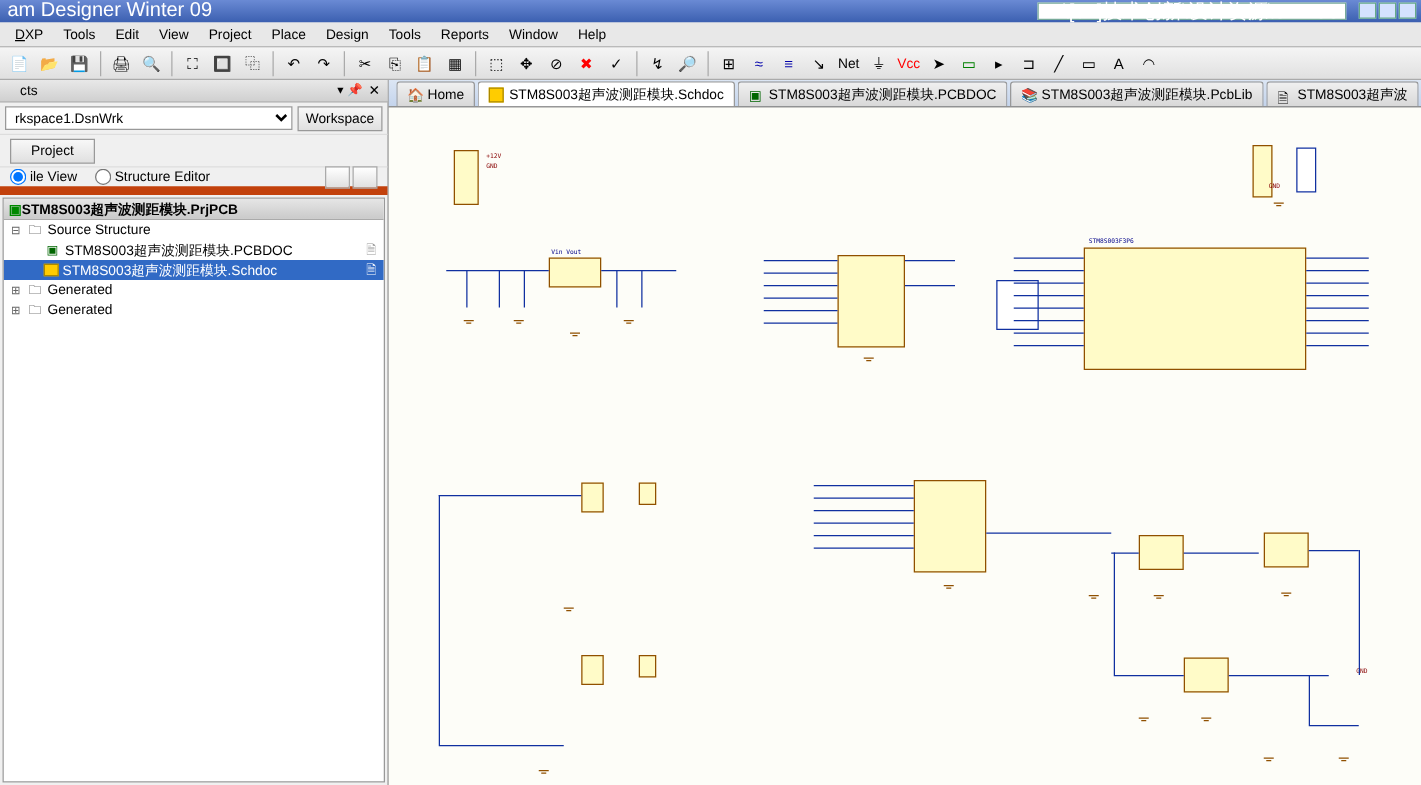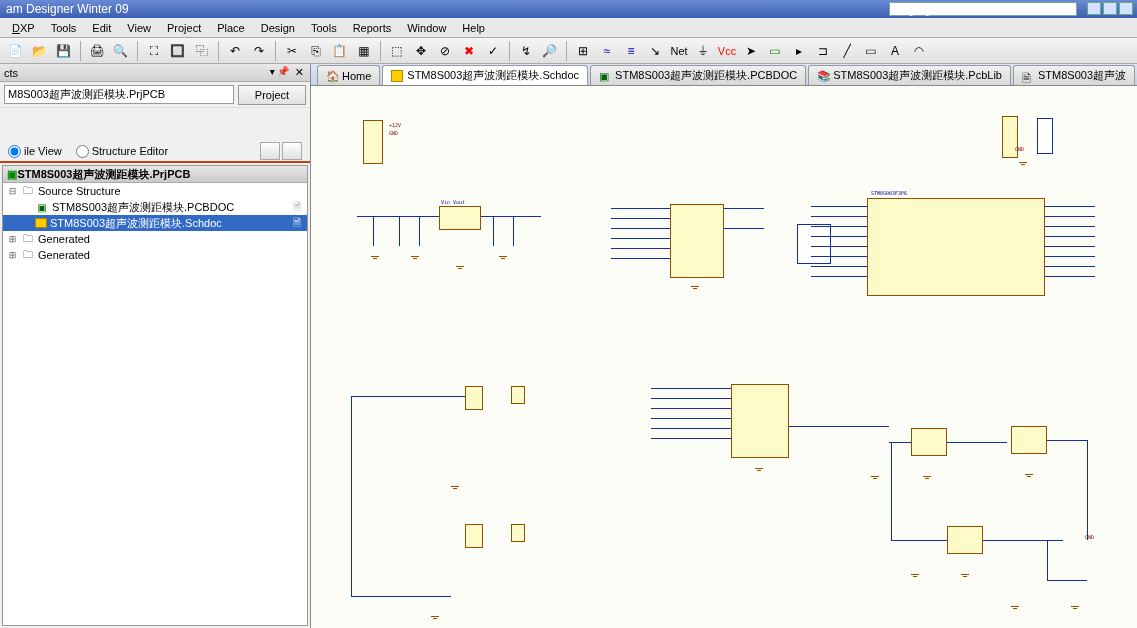--- a/index.html
+++ b/index.html
@@ -1,36 +1,36 @@
 <!DOCTYPE html>
 <html><head>
 <meta charset="utf-8">
 <style>
 * { margin:0; padding:0; box-sizing:border-box; font-family:Tahoma,Arial,sans-serif; font-size:11px; }
 body { width:1137px; height:628px; background:#e8e8e8; overflow:hidden; position:relative; }
 .titlebar { height:18px; background:linear-gradient(#6a8ad4,#3b5fb0); color:#fff; display:flex; align-items:center; padding:0 6px; overflow:hidden; white-space:nowrap; }
-.titlebar span { font-size:12px; }
+.titlebar span { font-size:16px; }
 .pathbar { position:absolute; right:60px; top:2px; background:#fff; border:1px solid #7a9; height:14px; padding:0 4px; font-size:10px; display:flex; align-items:center; }
 .winbtns { position:absolute; right:4px; top:2px; display:flex; }
 .winbtn { width:14px; height:13px; background:#d4e2ff; border:1px solid #6a8; margin-left:2px; }
 .menubar { height:20px; background:#e8e8e8; display:flex; align-items:center; padding:0 4px; border-bottom:1px solid #aaa; }
 .menubar .mi { padding:0 8px; cursor:pointer;text-align:center; }
 .menubar .mi u { text-decoration:underline; }
 .toolbar { height:26px; background:linear-gradient(#f5f5f5,#e0e0e0); border-bottom:1px solid #aaa; display:flex; align-items:center; padding:0 4px; }
 .tbtn { width:20px; height:20px; margin:0 2px; border:1px solid transparent; display:flex; align-items:center; justify-content:center; font-size:12px; cursor:pointer; }
 .sep { width:1px; height:20px; background:#aaa; margin:0 4px; }
 .main { display:flex; height:calc(100% - 64px); }
 .sidebar { width:342px; background:#f0f0f0; border-right:1px solid #888; display:flex; flex-direction:column; }
-.panel-title { height:18px; background:linear-gradient(#e8e8e8,#d0d0d0); border-bottom:1px solid #aaa; display:flex; align-items:center; padding:0 4px; position:relative; }
+.panel-title { height:18px; background:linear-gradient(#e8e8e8,#d0d0d0); border-bottom:1px solid #aaa; display:flex; align-items:center; padding:0 16px; position:relative; }
 .panel-title .pin { position:absolute; right:20px; top:2px; font-size:10px; }
 .panel-title .close { position:absolute; right:6px; top:2px; font-size:11px; }
 .wsrow { height:26px; display:flex; align-items:center; padding:2px 4px; border-bottom:1px solid #ddd; }
 .wsrow select,.wsrow input { flex:1; height:19px; border:1px solid #999; background:#fff; padding:0 3px; font-size:11px; }
 .wsbtn { width:68px; height:20px; background:linear-gradient(#f8f8f8,#e0e0e0); border:1px solid #999; margin-left:4px; font-size:11px; cursor:pointer; }
-.viewrow { height:22px; display:flex; align-items:center; padding:0 8px; border-bottom:2px solid #c2410c;margin-top:33px; }
+.viewrow { height:22px; display:flex; align-items:center; padding:0 8px; border-bottom:7px solid #c2410c; }
 .viewrow label { margin-right:14px; display:flex; align-items:center; }
 .viewrow input { margin-right:3px; }
 .iconbtn { width:20px; height:18px; border:1px solid #aaa; background:linear-gradient(#fff,#e0e0e0); margin-left:2px; }
 .tree { flex:1; background:#fff; border:1px solid #999; margin:2px; overflow:auto; }
 .tree-hdr { height:17px; background:linear-gradient(#e6e6e6,#cacaca); border-bottom:1px solid #aaa; display:flex; align-items:center; padding:0 4px; font-weight:bold; }
 .treenode { display:flex; align-items:center; height:16px; padding-left:4px; cursor:pointer; white-space:nowrap; }
 .treenode .exp { width:11px; text-align:center; color:#666; font-size:9px; }
 .treenode .ico { width:14px; height:14px; margin:0 3px; display:inline-flex; align-items:center; justify-content:center; font-size:10px; }
 .treenode.sel { background:#316ac5; color:#fff; }
 .treenode.l1 { padding-left:4px; }
@@ -132,21 +132,24 @@
 
 <div class="main">
 
   <div class="sidebar">
     <div class="panel-title">
       <span>cts</span>
       <span class="pin">▾ 📌</span>
       <span class="close">✕</span>
     </div>
     <div class="wsrow">
-      <input value="M8S003超声波测距模块.PrjPCB" style="">
+      <select><option>rkspace1.DsnWrk</option></select>
+      <button class="wsbtn">Workspace</button>
+    </div>
+    <div class="wsrow">
       <button class="wsbtn">Project</button>
     </div>
     <div class="viewrow">
       <label>
           <input type="radio" name="v" checked="" style="">
           <span>ile View</span>
         </label>
       <label>
           <input type="radio" name="v" style="">
           <span>Structure Editor</span>

